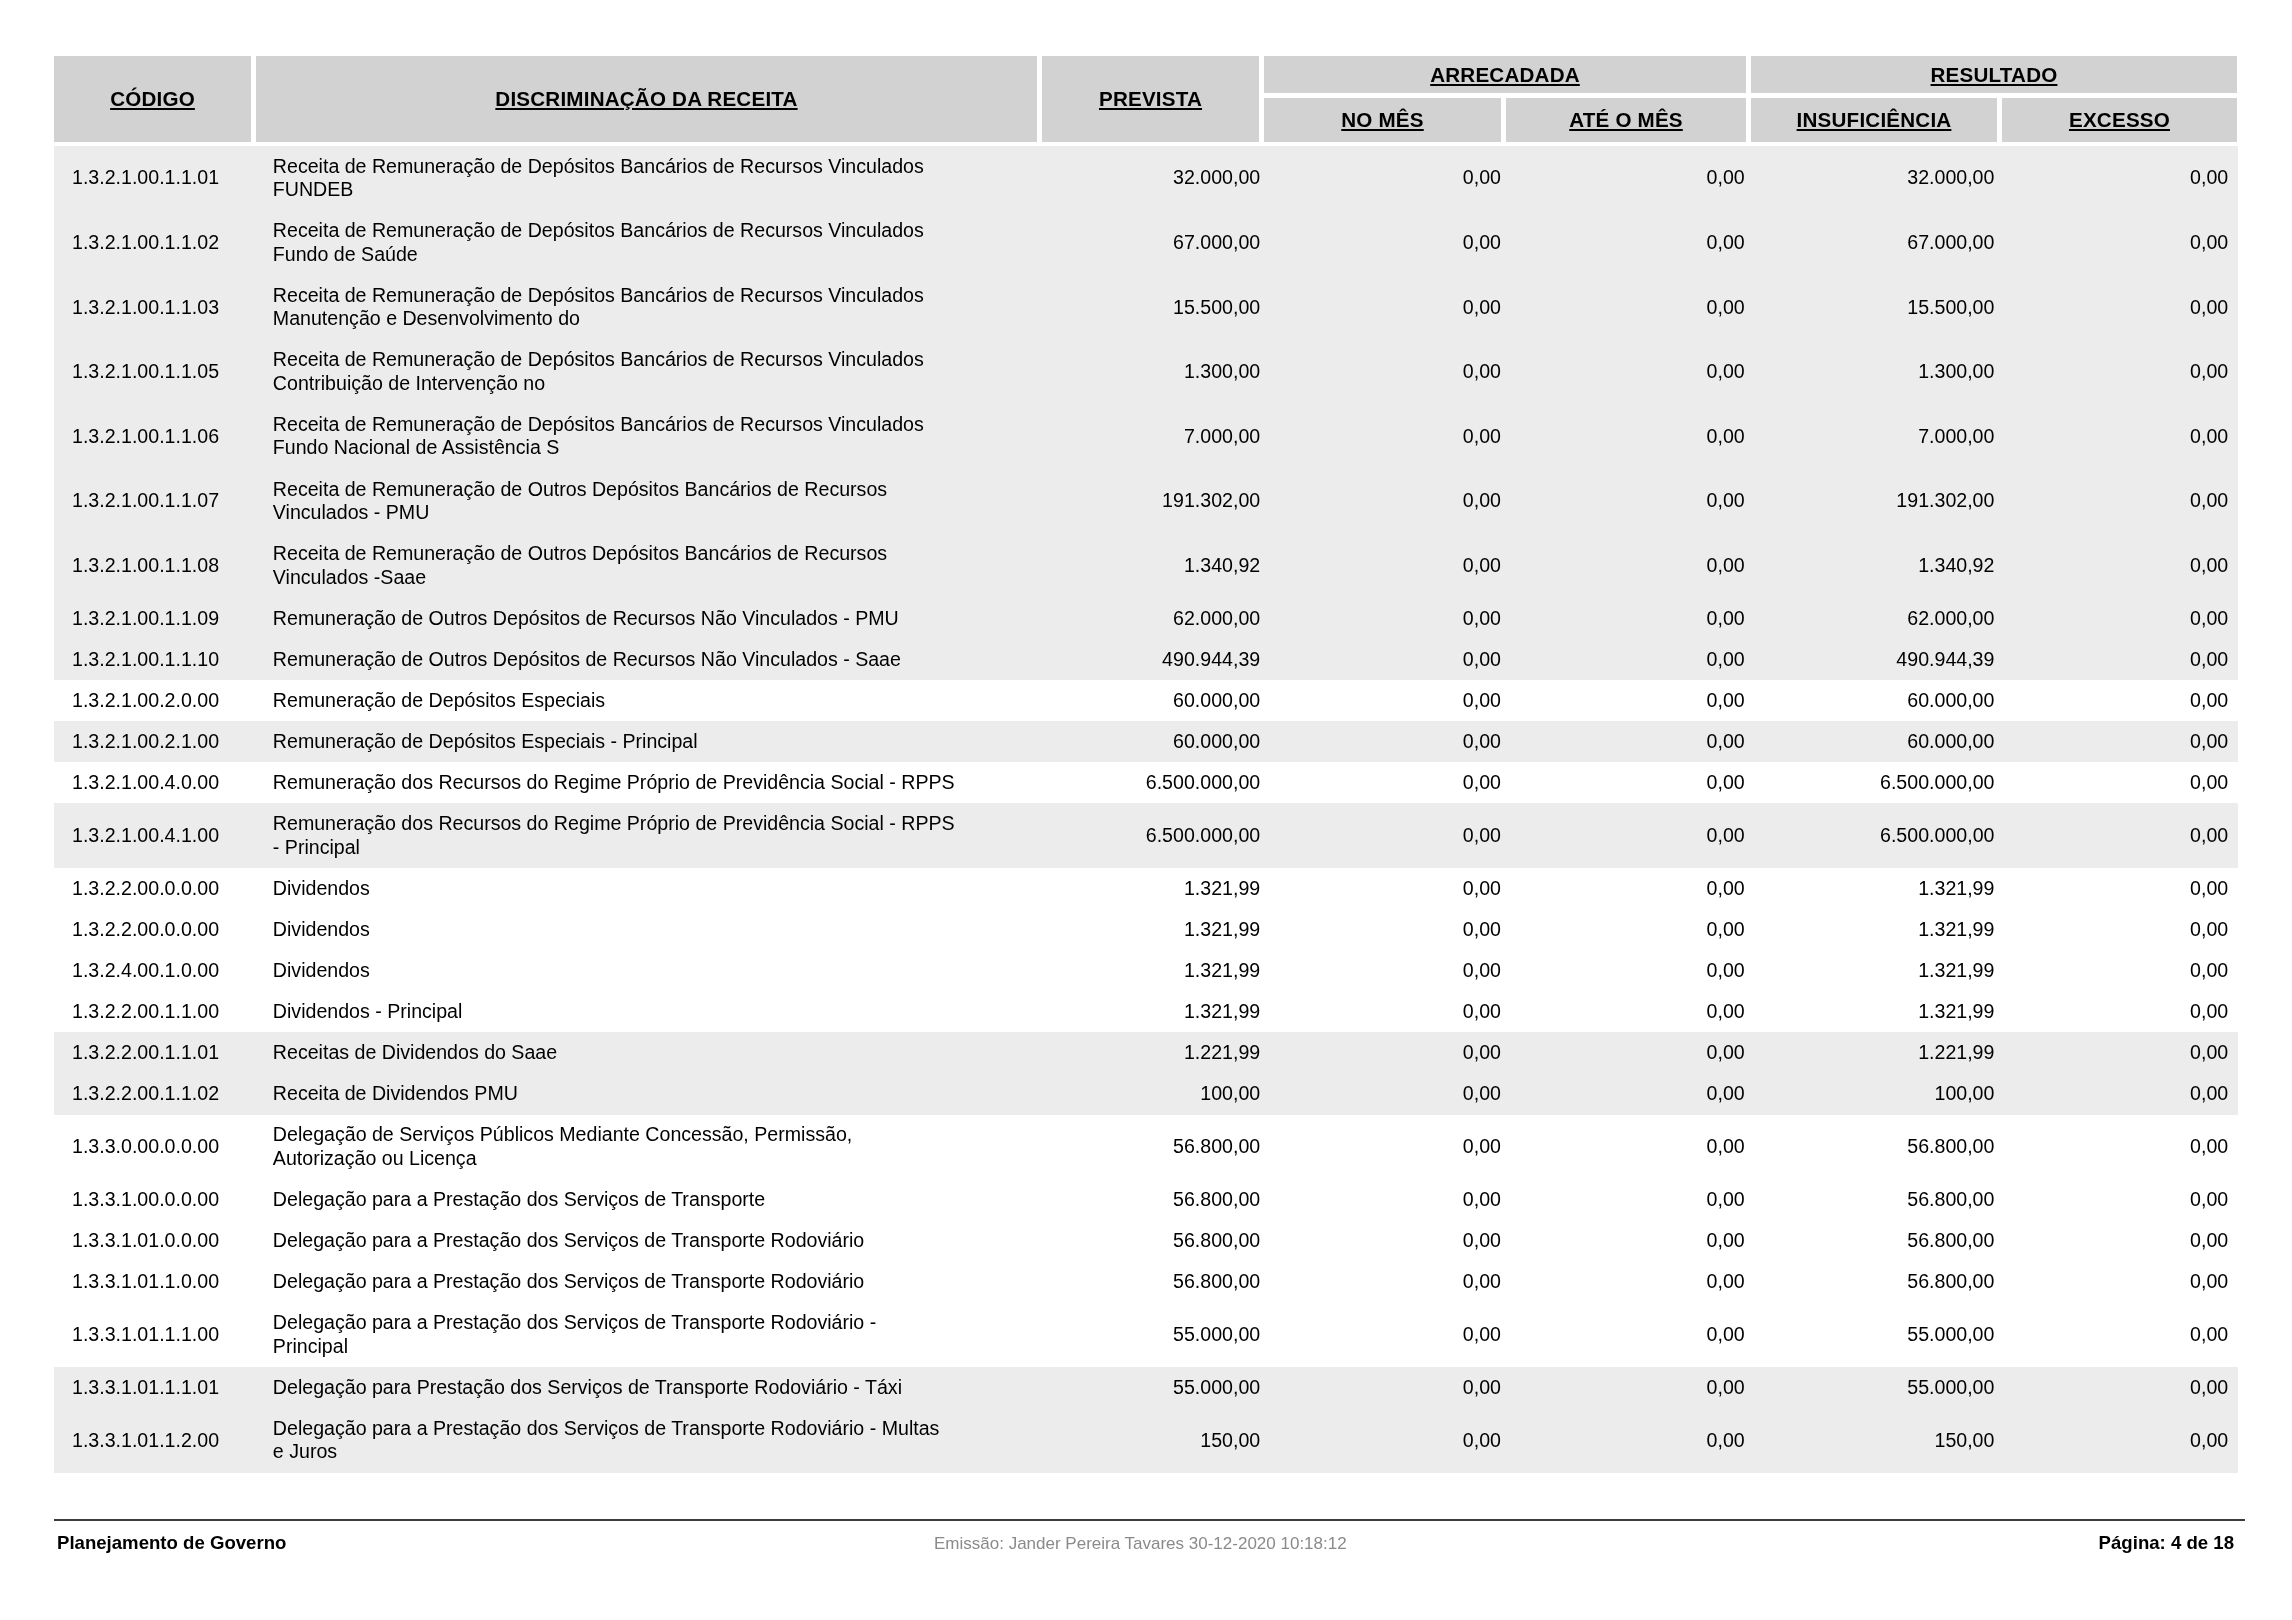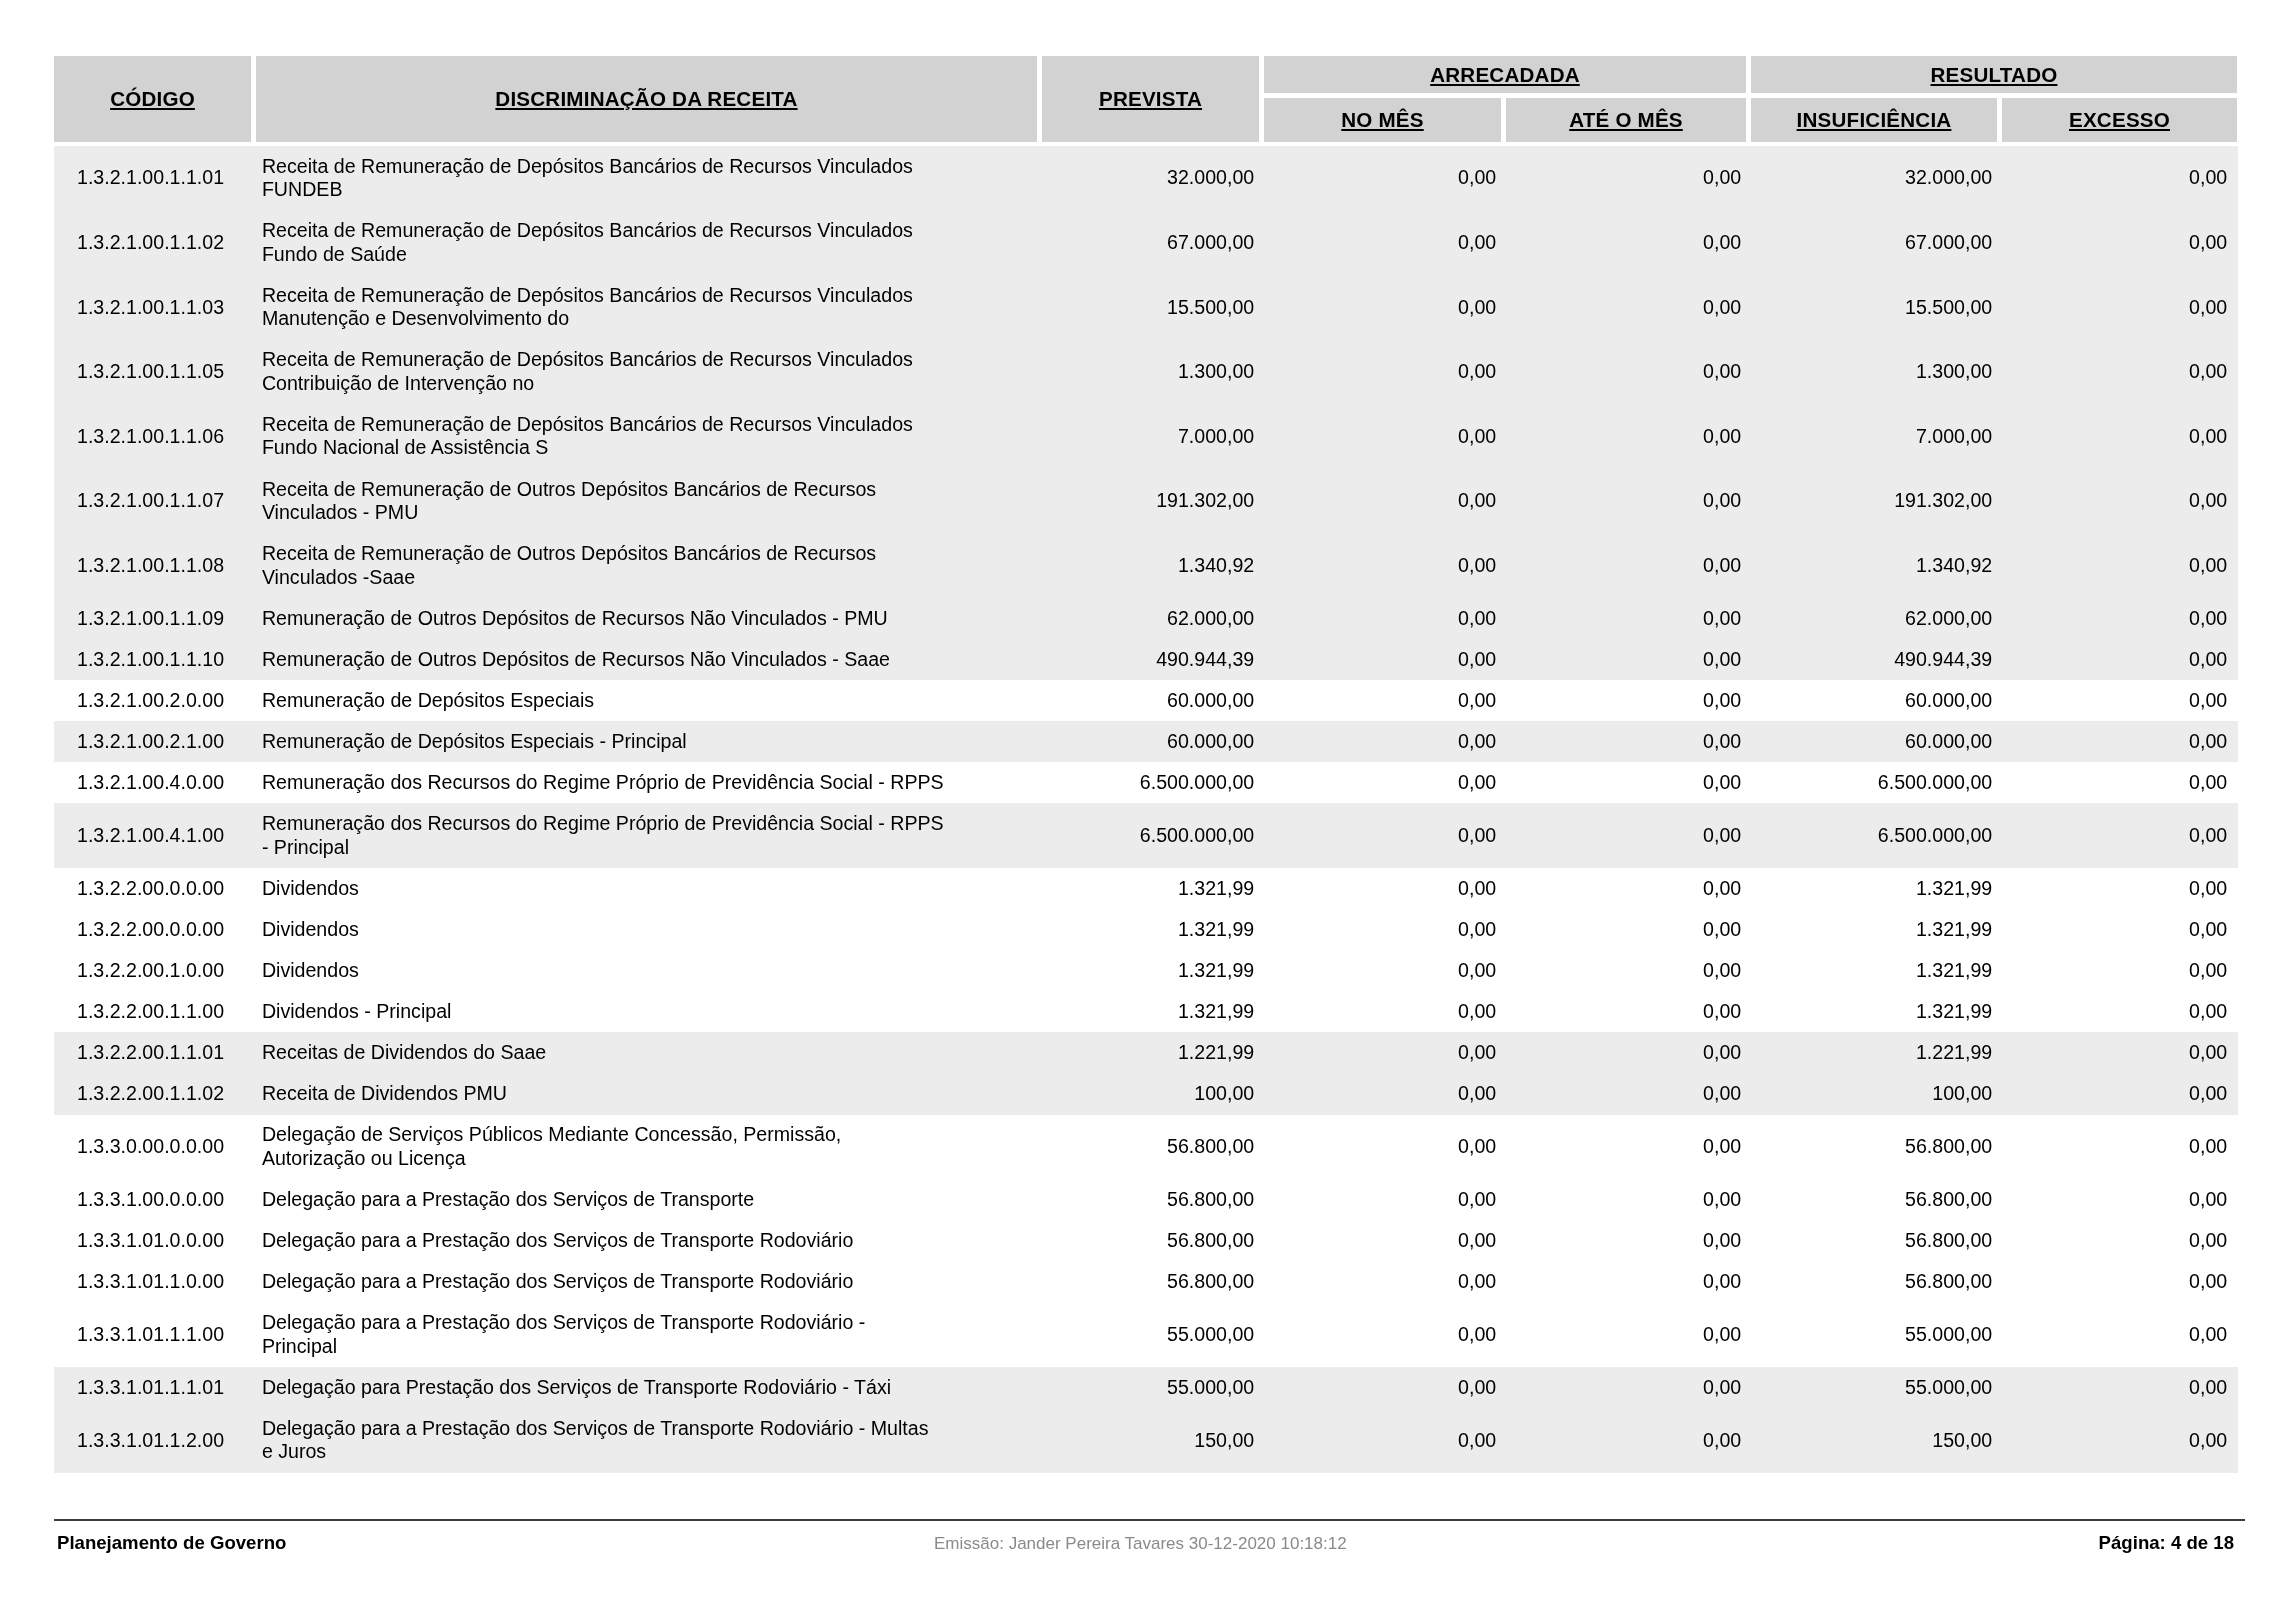--- a/index.html
+++ b/index.html
@@ -30,21 +30,21 @@
   .h-nomes  { grid-column:4; grid-row:2; }
   .h-atemes { grid-column:5; grid-row:2; }
   .h-insuf  { grid-column:6; grid-row:2; }
   .h-exc    { grid-column:7; grid-row:2; border-right:none; }
 
   
   .trow { display:flex; align-items:center; padding:8.8px 0; }
   .trow.shaded { background:var(--row-shaded,#ececec); }
   .trow.plain  { background:var(--row-plain,#ffffff); }
   .c { font-size:19.6px; line-height:23.5px; }
-  .c-codigo  { width:202px; padding-left:23px; }
+  .c-codigo  { width:202px; padding-left:6px;margin-left:12px; }
   .c-desc    { width:786px; padding-left:5.9px; padding-right:63px; }
   .c-num     { text-align:right; padding-right:9.8px; }
   .c-prevista{ width:222px; }
   .c-nomes   { width:242px; }
   .c-atemes  { width:245px; }
   .c-insuf   { width:251px; }
   .c-exc     { width:235px; }
 
   
   .footer-rule { position:absolute; left:54px; top:1519px; width:2191px; border-top:2.9px solid #3c3c3c; }
@@ -239,21 +239,21 @@
           <div class="c c-desc">
             <div>Dividendos</div>
           </div>
           <div class="c c-num c-prevista">1.321,99</div>
           <div class="c c-num c-nomes">0,00</div>
           <div class="c c-num c-atemes">0,00</div>
           <div class="c c-num c-insuf">1.321,99</div>
           <div class="c c-num c-exc">0,00</div>
         </div>
         <div class="trow plain">
-          <div class="c c-codigo">1.3.2.2.00.1.0.00</div>
+          <div class="c c-codigo">1.3.2.4.00.1.0.00</div>
           <div class="c c-desc">
             <div>Dividendos</div>
           </div>
           <div class="c c-num c-prevista">1.321,99</div>
           <div class="c c-num c-nomes">0,00</div>
           <div class="c c-num c-atemes">0,00</div>
           <div class="c c-num c-insuf">1.321,99</div>
           <div class="c c-num c-exc">0,00</div>
         </div>
         <div class="trow plain">

